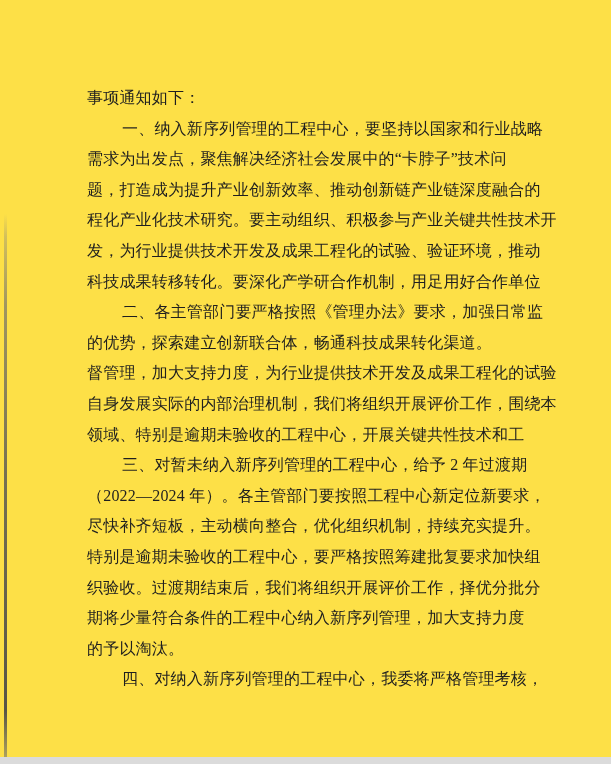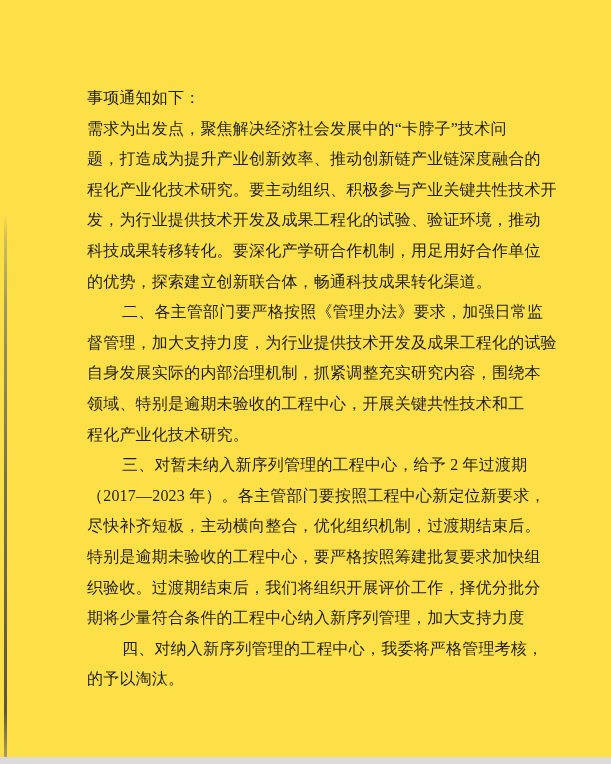--- a/index.html
+++ b/index.html
@@ -73,34 +73,34 @@
 <body>
 
 <div class="page">
 
   <div class="edge-left-shadow"></div>
   <div class="edge-right"></div>
   <div class="edge-bottom"></div>
 
   <div class="doc-text">
     <div class="line">事项通知如下：</div>
+    <div class="line indent">一、纳入新序列管理的工程中心，要坚持以国家和行业战略</div>
     <div class="line">需求为出发点，聚焦解决经济社会发展中的“卡脖子”技术问</div>
     <div class="line">题，打造成为提升产业创新效率、推动创新链产业链深度融合的</div>
     <div class="line">程化产业化技术研究。要主动组织、积极参与产业关键共性技术开</div>
     <div class="line">发，为行业提供技术开发及成果工程化的试验、验证环境，推动</div>
     <div class="line">科技成果转移转化。要深化产学研合作机制，用足用好合作单位</div>
+    <div class="line indent">二、各主管部门要严格按照《管理办法》要求，加强日常监</div>
     <div class="line">的优势，探索建立创新联合体，畅通科技成果转化渠道。</div>
-    <div class="line indent">二、各主管部门要严格按照《管理办法》要求，加强日常监</div>
     <div class="line">督管理，加大支持力度，为行业提供技术开发及成果工程化的试验</div>
-    <div class="line">自身发展实际的内部治理机制，抓紧调整充实研究内容，围绕本</div>
+    <div class="line">自身发展实际的内部治理机制，我们将组织开展评价工作，围绕本</div>
     <div class="line">领域、特别是逾期未验收的工程中心，开展关键共性技术和工</div>
-    <div class="line">程化产业化技术研究。</div>
     <div class="line indent">三、对暂未纳入新序列管理的工程中心，给予 2 年过渡期</div>
-    <div class="line">（2017—2023 年）。各主管部门要按照工程中心新定位新要求，</div>
-    <div class="line">尽快补齐短板，主动横向整合，优化组织机制，过渡期结束后。</div>
+    <div class="line">（2022—2024 年）。各主管部门要按照工程中心新定位新要求，</div>
+    <div class="line">尽快补齐短板，主动横向整合，优化组织机制，持续充实提升。</div>
     <div class="line">特别是逾期未验收的工程中心，要严格按照筹建批复要求加快组</div>
     <div class="line">织验收。过渡期结束后，我们将组织开展评价工作，择优分批分</div>
     <div class="line">期将少量符合条件的工程中心纳入新序列管理，加大支持力度</div>
+    <div class="line">的予以淘汰。</div>
     <div class="line indent">四、对纳入新序列管理的工程中心，我委将严格管理考核，</div>
-    <div class="line">的予以淘汰。</div>
   </div>
 
 </div>
 
 </body></html>

